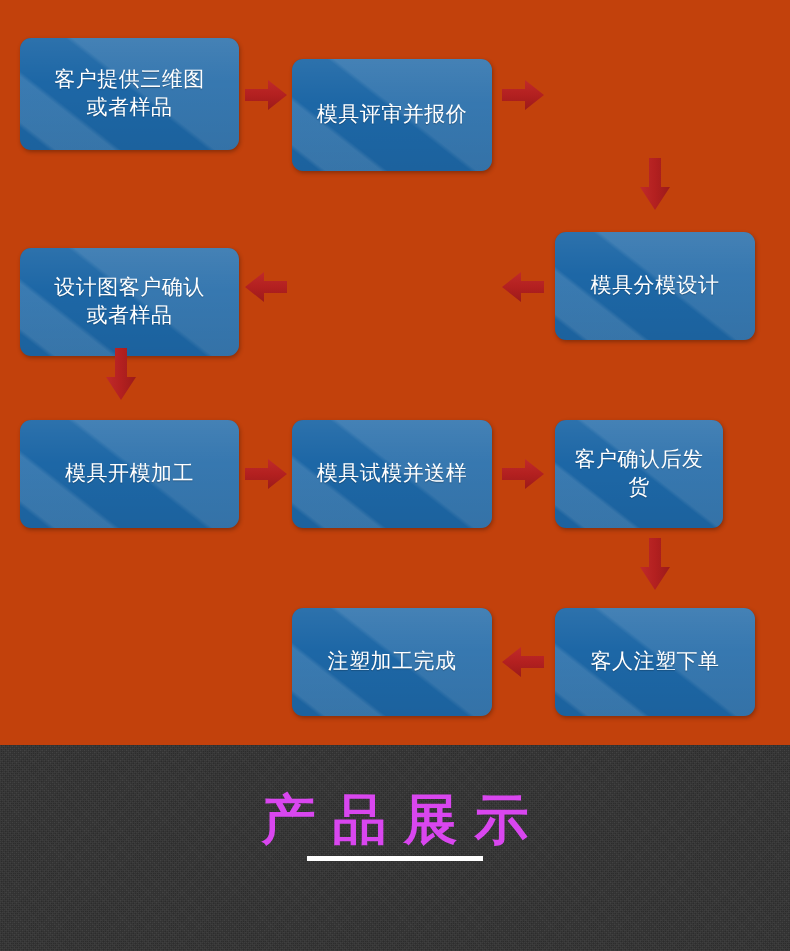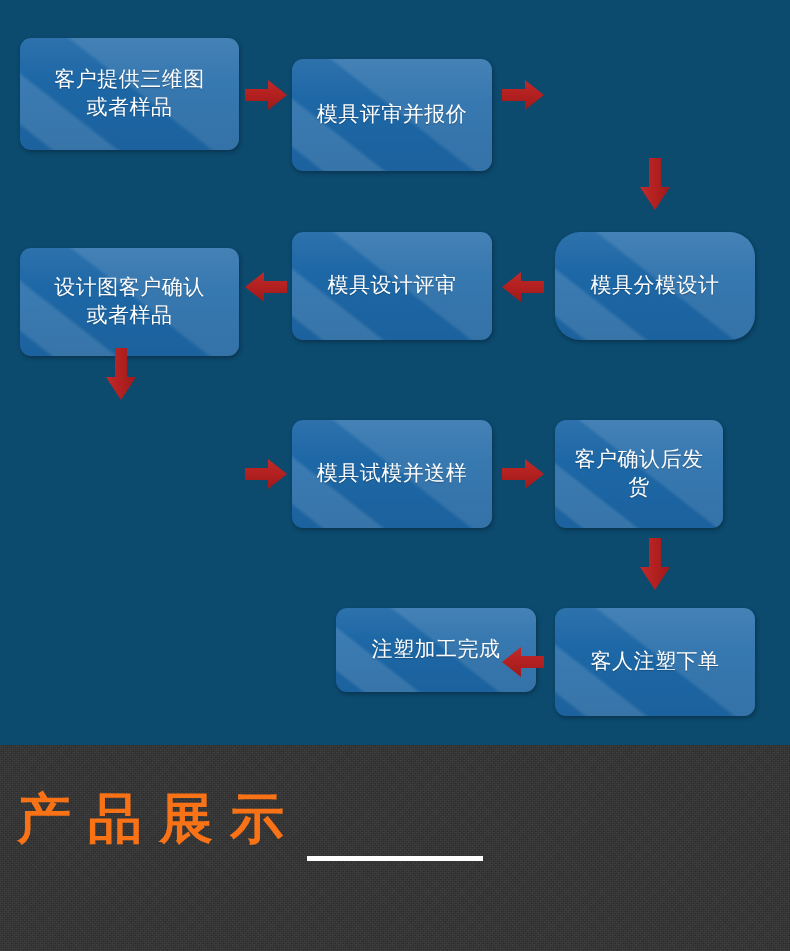--- a/index.html
+++ b/index.html
@@ -14,21 +14,21 @@
     overflow: hidden;
     font-family: "DejaVu Sans", "Liberation Sans", sans-serif;
   }
 
   
   #flow-area {
     position: absolute;
     left: 0; top: 0;
     width: 790px;
     height: 745px;
-    background: #0c4a6e;
+    background: #c2410c;
   }
 
   .flow-box {
     position: absolute;
     box-sizing: border-box;
     border-radius: 11px;
     background-color: #1d67a6;
     color: #ffffff;
     display: flex;
     align-items: center;
@@ -101,27 +101,28 @@
       repeating-linear-gradient(90deg,  rgba(255,255,255,0.05)  0px, rgba(255,255,255,0.05)  1px, rgba(0,0,0,0.05) 1px, rgba(0,0,0,0.05) 2px),
       repeating-linear-gradient(45deg,  rgba(255,255,255,0.035) 0px, rgba(255,255,255,0.035) 1px, rgba(0,0,0,0.04) 1px, rgba(0,0,0,0.04) 3px),
       repeating-linear-gradient(135deg, rgba(255,255,255,0.03)  0px, rgba(255,255,255,0.03)  1px, rgba(0,0,0,0.035) 1px, rgba(0,0,0,0.035) 3px);
     pointer-events: none;
   }
   #banner-title {
     position: absolute;
     left: 0;
     top: 47px;
     width: 790px;
-    color: #f97316;
+    text-align: center;
+    color: #d946ef;
     font-size: 54px;
     font-weight: bold;
     letter-spacing: 17px;
     text-indent: 17px;
     line-height: 1;
-    font-family: Liberation Serif, serif;
+    font-family: Liberation Sans, sans-serif;
   }
   #banner-underline {
     position: absolute;
     left: 307px;
     top: 856px;
     width: 176px;
     height: 5px;
     background: #ffffff;
   }
 </style>
@@ -138,38 +139,38 @@
   <div class="flow-box" style="left:292px; top:38px; width:200px; height:112px;margin-top:21px;">
     <span class="box-label">模具评审并报价</span>
   </div>
 
 
   <div class="flow-box" style="left:20px; top:232px; width:219px; height:108px;margin-top:16px;">
     <span class="box-label">设计图客户确认
 或者样品</span>
   </div>
 
-  <div class="flow-box" style="left:292px; top:232px; width:200px; height:108px;">
-    <span class="box-label">模具设计评审</span>
-  </div>
-
-  <div class="flow-box" style="left:555px; top:232px; width:200px; height:108px;border-radius:25px;">
+
+  <div class="flow-box" style="left:555px; top:232px; width:200px; height:108px;">
     <span class="box-label">模具分模设计</span>
   </div>
 
+  <div class="flow-box" style="left:20px; top:420px; width:219px; height:108px;">
+    <span class="box-label">模具开模加工</span>
+  </div>
 
   <div class="flow-box" style="left:292px; top:420px; width:200px; height:108px;">
     <span class="box-label">模具试模并送样</span>
   </div>
 
   <div class="flow-box" style="left:555px; top:420px; width:168px; height:108px;">
     <span class="box-label">客户确认后发货</span>
   </div>
 
-  <div class="flow-box" style="left:292px; top:608px; width:200px; height:84px;margin-left:44px;">
+  <div class="flow-box" style="left:292px; top:608px; width:200px; height:108px;">
     <span class="box-label">注塑加工完成</span>
   </div>
 
   <div class="flow-box" style="left:555px; top:608px; width:200px; height:108px;">
     <span class="box-label">客人注塑下单</span>
   </div>
 
   <div class="arrow" style="left:245px; top:78px;">
     <svg width="42" height="34" viewBox="0 0 42 34">
       <defs>

